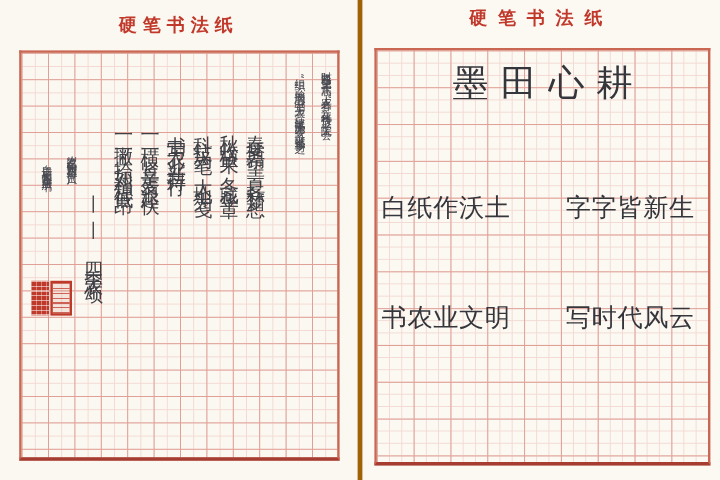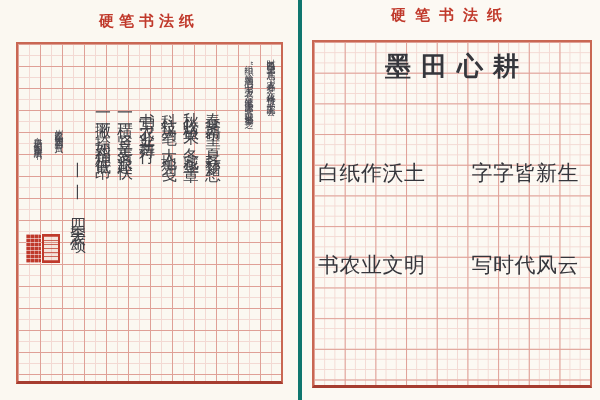--- a/index.html
+++ b/index.html
@@ -1,21 +1,21 @@
 <!DOCTYPE html>
 <html><head>
 <meta charset="utf-8">
 <style>
   html,body{margin:0;padding:0;}
   body{
     width:600px;height:400px;overflow:hidden;
     background:#fdfcf7;
     font-family:"DejaVu Sans",sans-serif;
   }
-  .stage{position:relative;width:600px;height:400px;background:#0f766e;}
+  .stage{position:relative;width:600px;height:400px;background:#a16207;}
   .sheet{position:absolute;top:0;height:400px;width:298px;}
   .sheet.left{left:0;background:#fbf8f1;}
   .sheet.right{left:302px;background:#fcf9f3;}
   .sheet-title{
     position:absolute;width:100%;margin:0;text-align:center;
     color:#c0392b;font-size:15px;font-weight:bold;
   }
   .sheet.left .sheet-title{top:12px;letter-spacing:5px;}
   .sheet.right .sheet-title{top:6px;letter-spacing:9px;}
   .grid-area{
@@ -39,21 +39,21 @@
   .vcol{
     position:absolute;
     writing-mode:vertical-rl;
     color:#3f4046;white-space:nowrap;line-height:1;
   }
   .vcol.large{font-size:16px;letter-spacing:6px;}
   .vcol.small{font-size:9px;letter-spacing:1.5px;color:#474850;}
   
   .poem-title{
     position:absolute;top:7px;left:0;width:100%;text-align:center;
-    font-size:26px;letter-spacing:10px;color:#35363c;font-weight:700;text-indent:10px;
+    font-size:30px;letter-spacing:10px;color:#35363c;font-weight:400;text-indent:10px;
   }
   .hrow{position:absolute;left:4px;white-space:nowrap;color:#35363c;}
   .hrow .phrase{font-size:21px;letter-spacing:0.5px;font-weight:500;}
   .hrow .phrase + .phrase{margin-left:46px;}
   
   .seal{position:absolute;left:8px;top:190px;width:34px;height:29px;display:flex;}
   .seal .solid{
     flex:1;background:#bf392b;margin-right:1px;
     background-image:
       repeating-linear-gradient(to bottom,rgba(255,255,255,.55) 0 1px,transparent 1px 4px),

